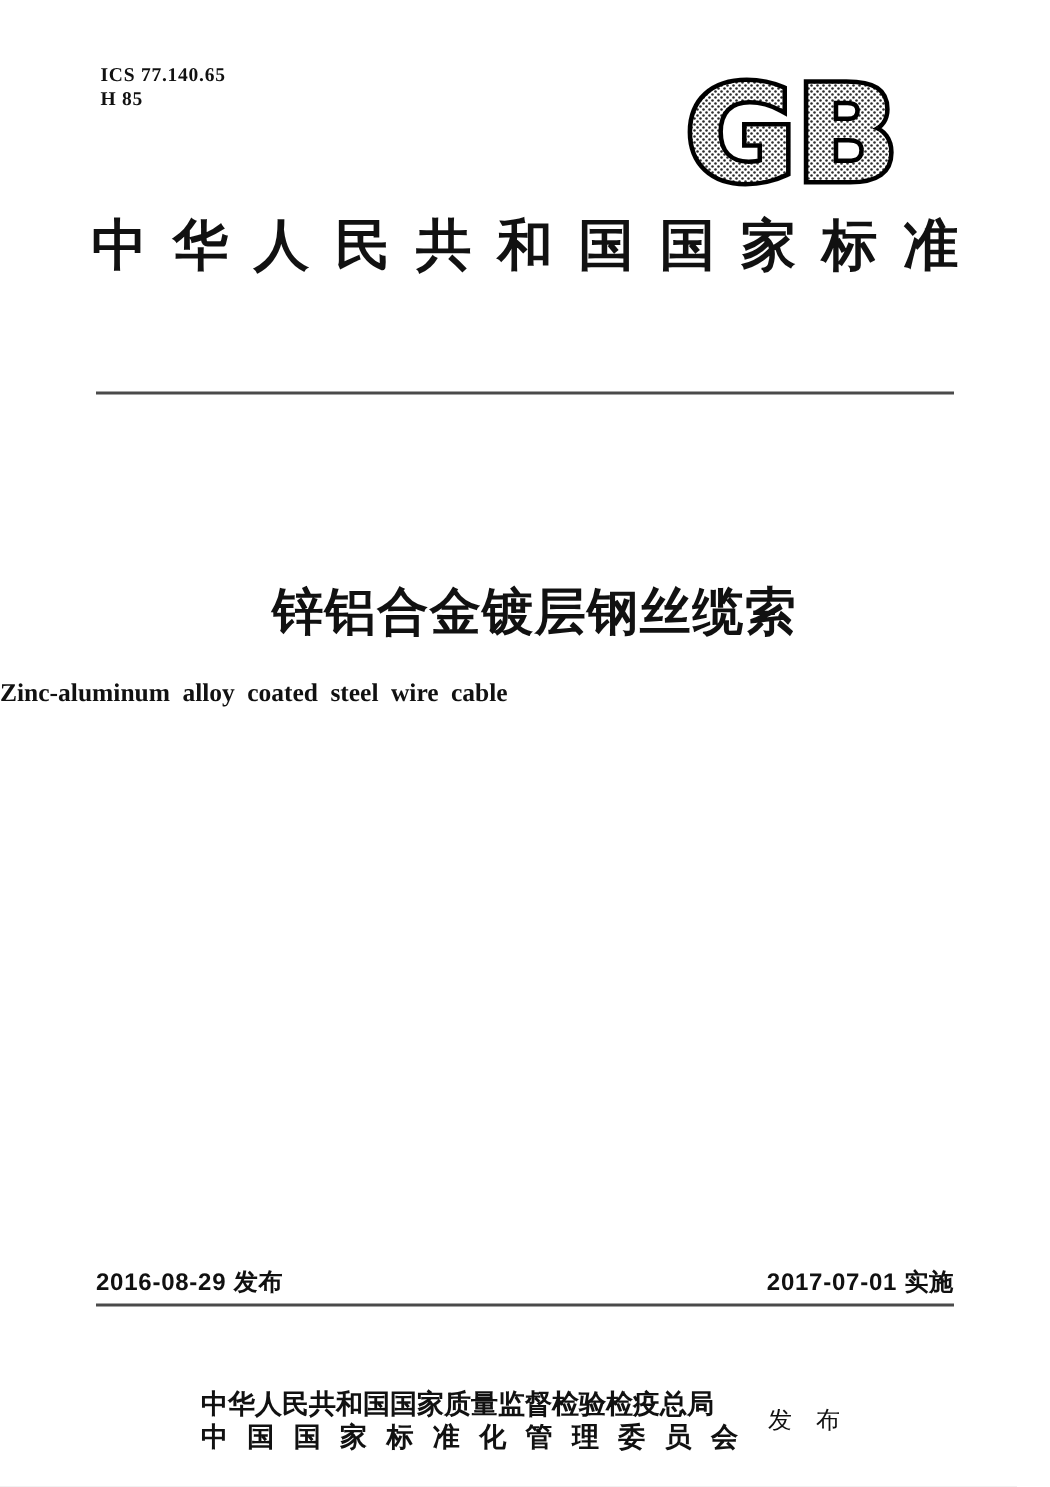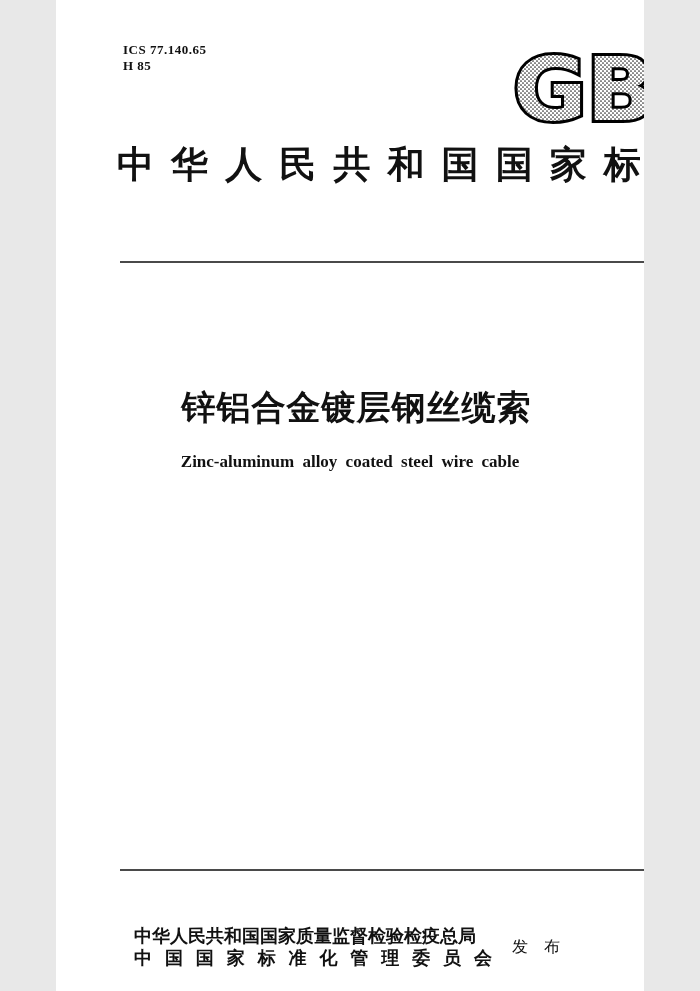--- a/index.html
+++ b/index.html
@@ -1,19 +1,19 @@
 <!DOCTYPE html>
 <html><head>
 <meta charset="utf-8">
 <style>
   * { margin: 0; padding: 0; box-sizing: border-box; }
   html, body { background: #e8e8e8; }
   .page {
     position: relative;
-    width: 588px;
+    width: 700px;
     height: 991px;
     margin: 0 auto;
     background: #ffffff;
     color: #111111;
     font-family: "Liberation Serif", "DejaVu Serif", serif;
     overflow: hidden;
   }
 
   
   .ics-block {
@@ -89,21 +89,21 @@
     font-weight: bold;
     letter-spacing: 1px;
     font-family: "Liberation Sans", "DejaVu Sans", sans-serif;
     padding-left: 13px;
   }
   .doc-title-en {
     position: absolute;
     left: 0;
     top: 452px;
     width: 100%;
-    text-align: center;
+    text-align: left;
     font-size: 17px;
     font-weight: bold;
     word-spacing: 4px;
     font-family: "Liberation Serif", "DejaVu Serif", serif;
   }
 
   
   .dates-row {
     position: absolute;
     left: 64px;
@@ -178,20 +178,24 @@
       <span>准</span>
     </div>
 
 
   <div class="rule rule-top"></div>
 
   <div class="doc-title-zh">锌铝合金镀层钢丝缆索</div>
 
   <div class="doc-title-en">Zinc-aluminum alloy coated steel wire cable</div>
 
+  <div class="dates-row">
+    <span>2016-08-29 发布</span>
+    <span>2017-07-01 实施</span>
+  </div>
 
   <div class="rule rule-bottom"></div>
 
   <div class="publisher-row">
     <div class="publisher-lines">
       <div>中华人民共和国国家质量监督检验检疫总局</div>
       <div class="char-justify">
           <span>中</span>
           <span>国</span>
           <span>国</span>

